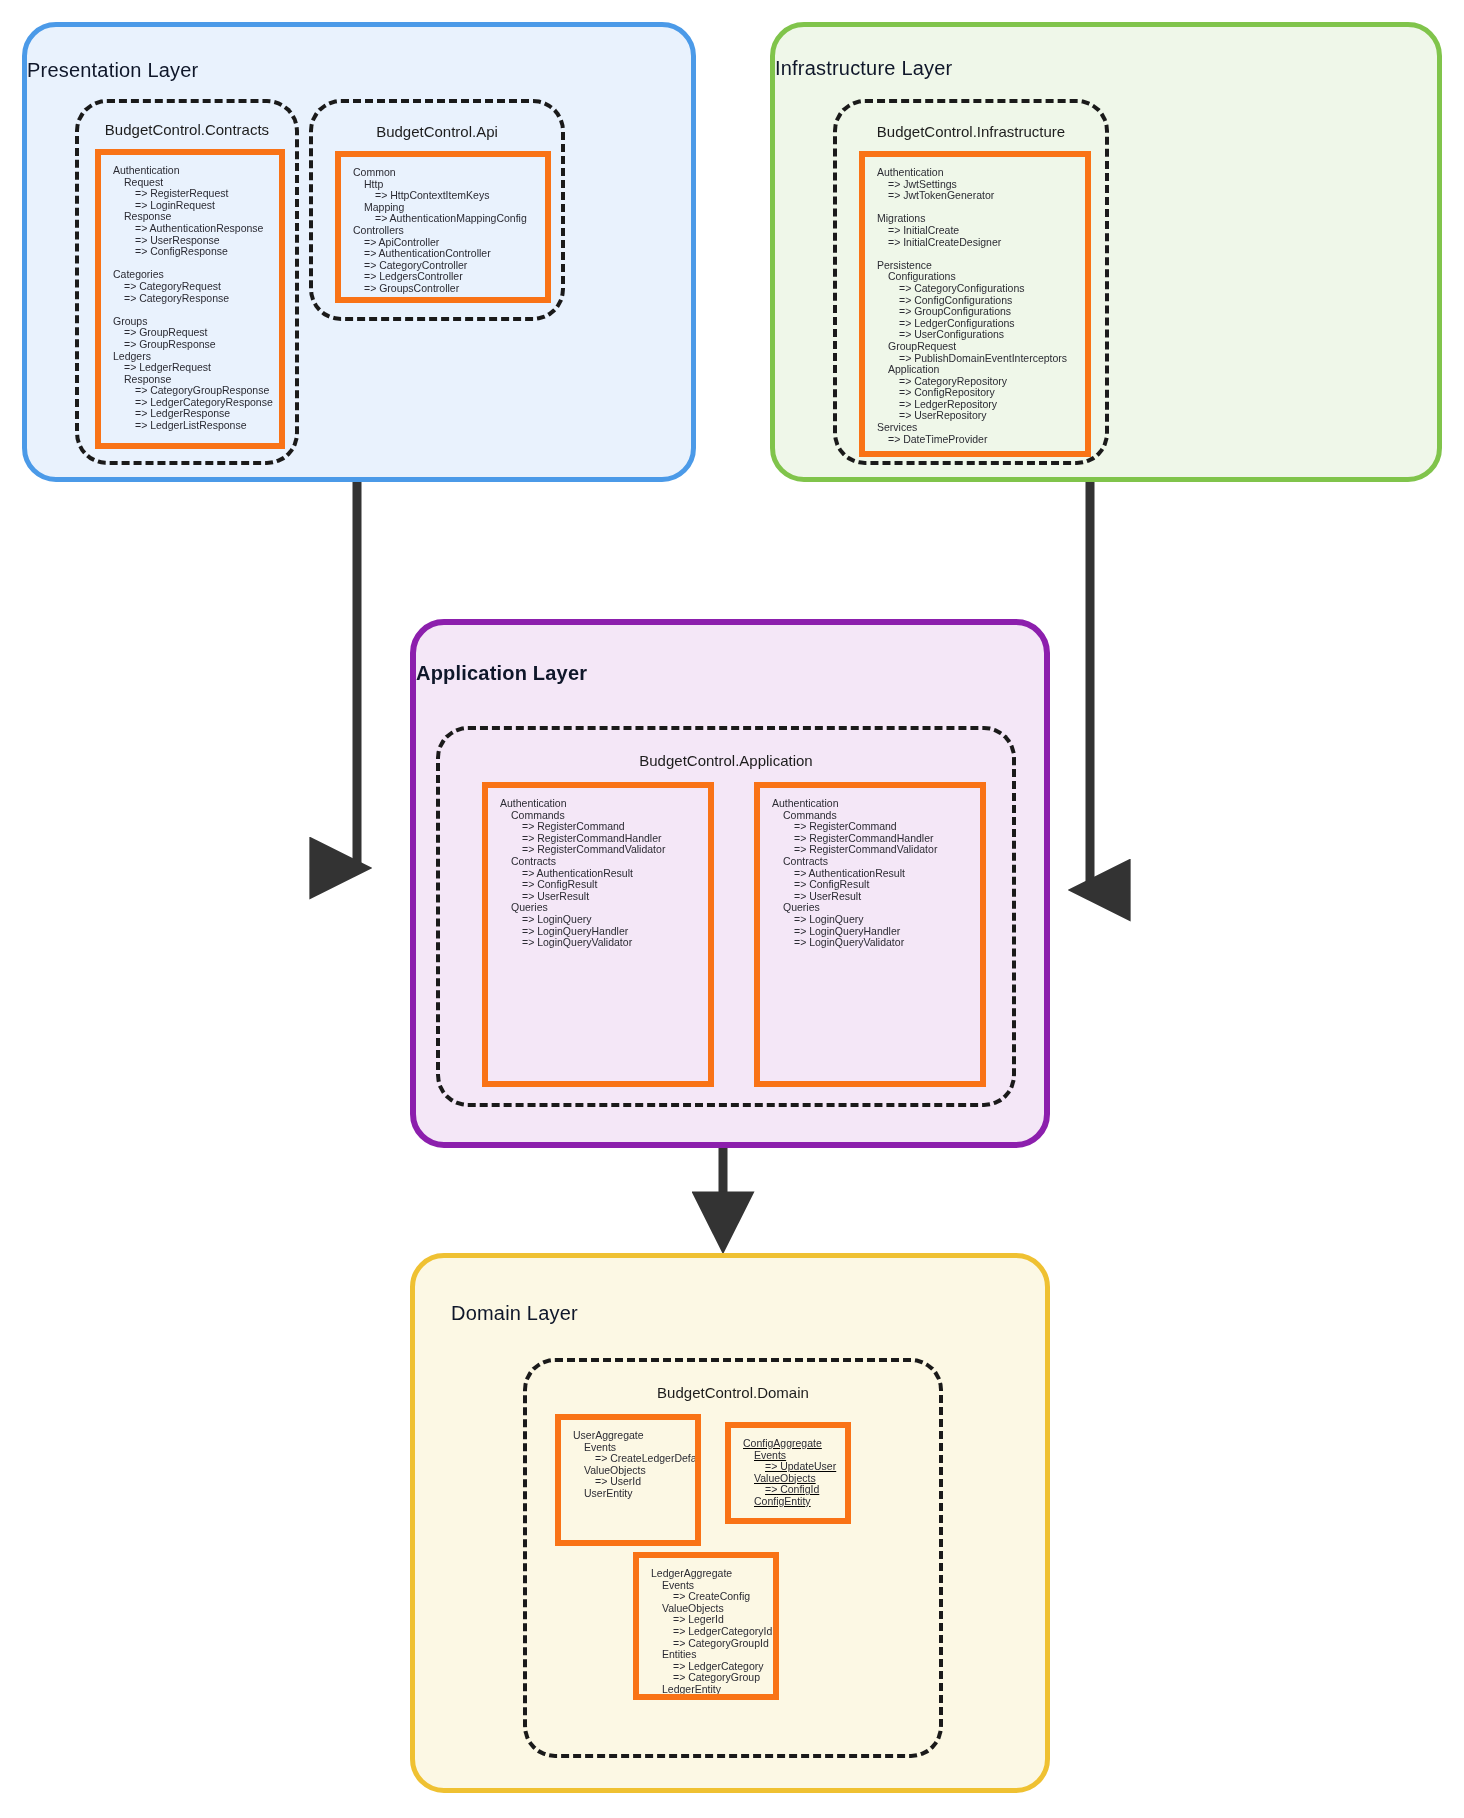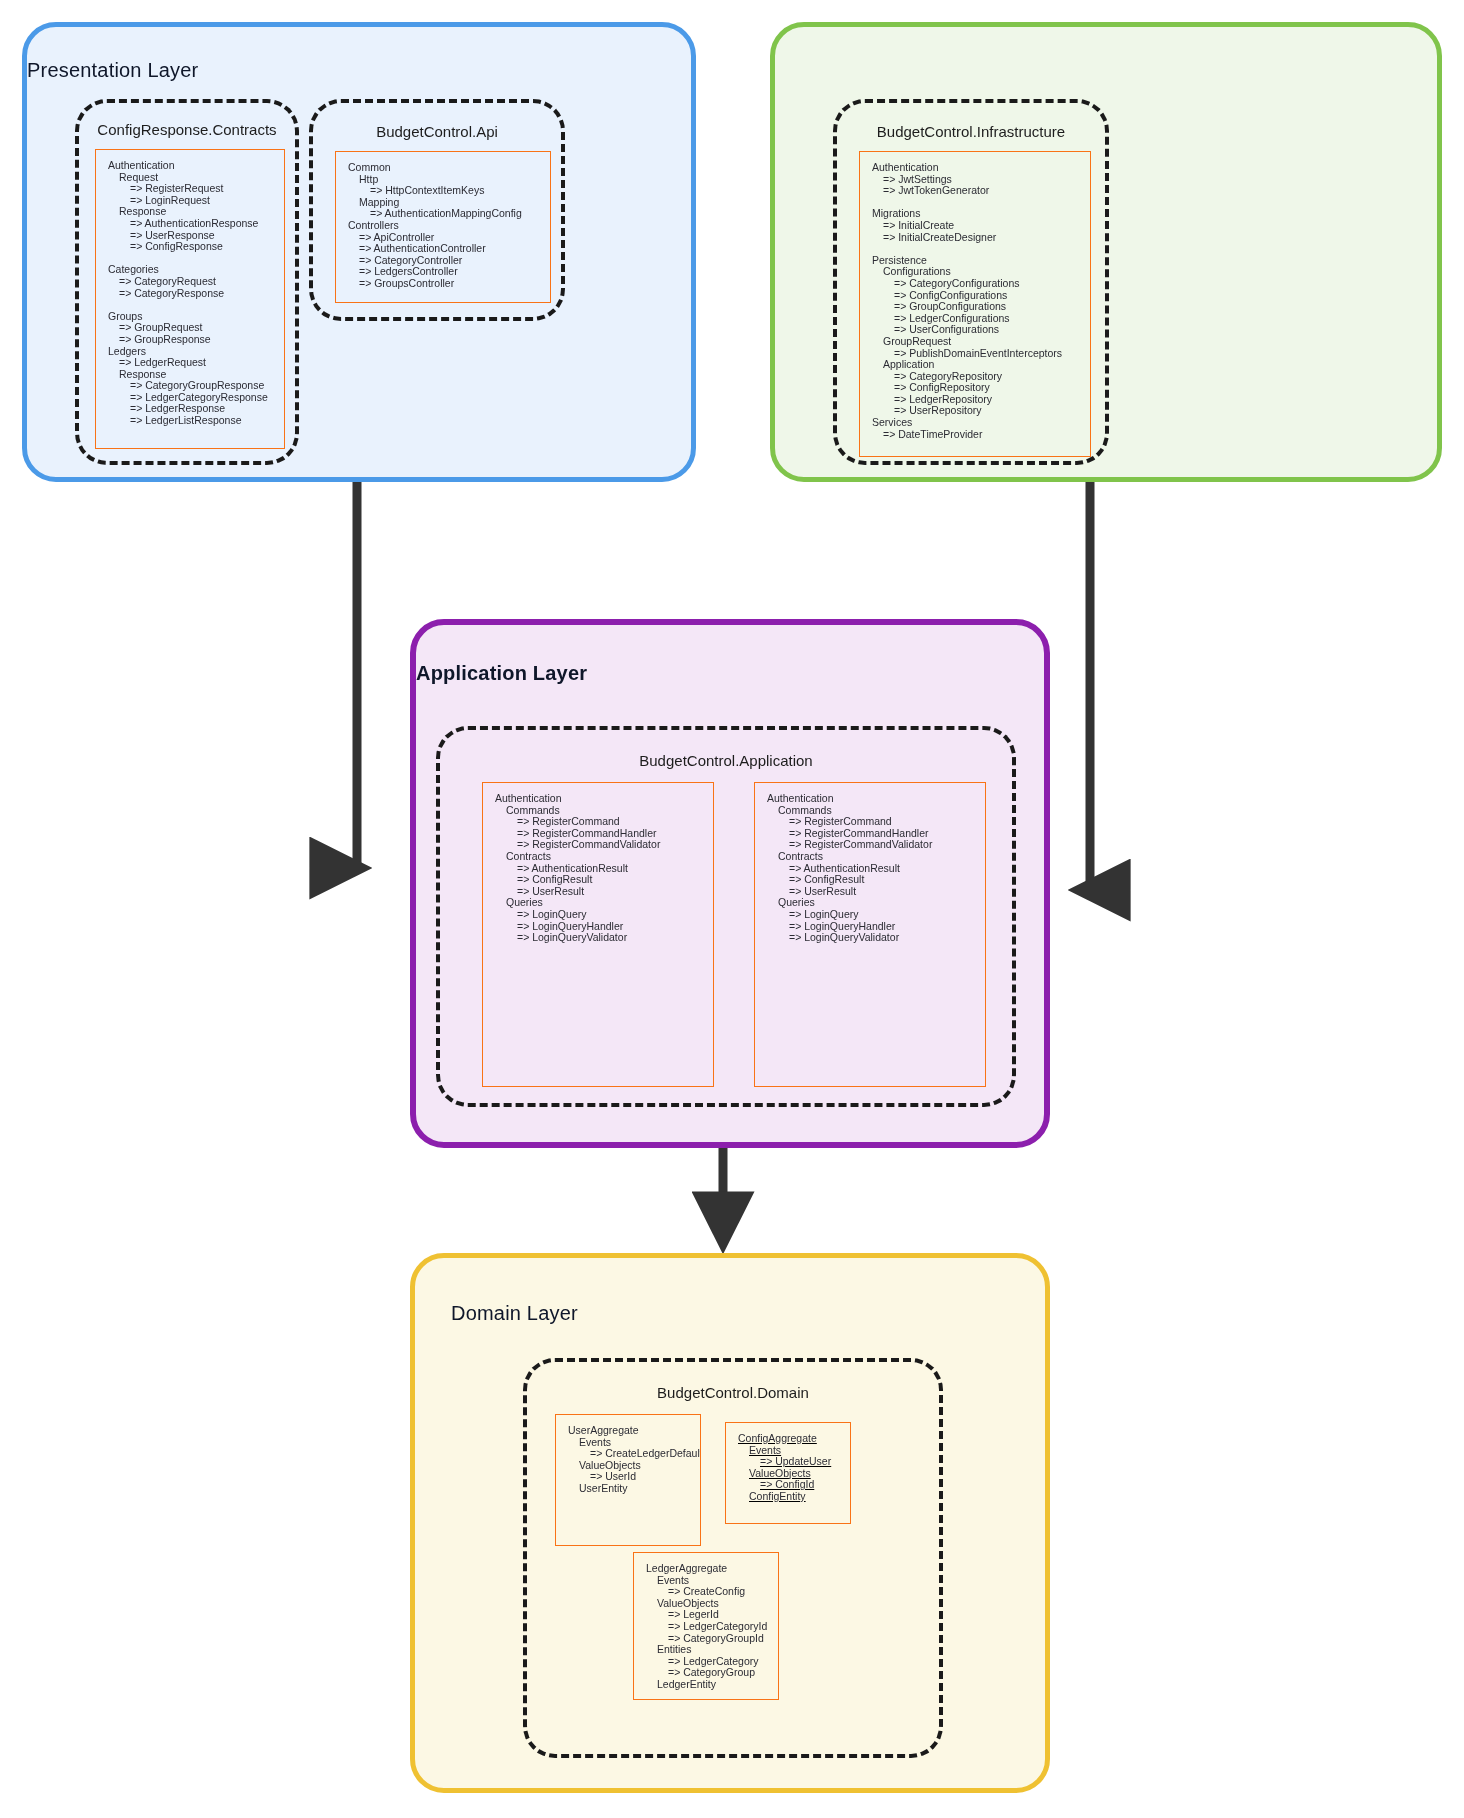--- a/index.html
+++ b/index.html
@@ -69,21 +69,21 @@
     left: 0;
     right: 0;
     text-align: center;
     font-size: 15px;
     color: #1d1d1d;
   }
 
   
   .codebox {
     position: absolute;
-    border: 1px solid #f97316;
+    border: 6px solid #f97316;
     box-sizing: border-box;
     background: transparent;
     padding: 10px 12px;
     overflow: hidden;
   }
   .codebox ul {
     list-style: none;
     margin: 0;
     padding: 0;
   }
@@ -124,21 +124,21 @@
 
     <path d="M 1090,482 L 1090,890 L 1082,890" fill="none" stroke="#333333" stroke-width="9" marker-end="url(#arrowhead)"></path>
 
     <path d="M 723,1148 L 723,1240" fill="none" stroke="#333333" stroke-width="9" marker-end="url(#arrowhead)"></path>
   </svg>
 
   <div class="layer" id="layer-presentation">
     <div class="layer-title" style="top: 32px;">Presentation Layer</div>
 
     <div class="module" style="left: 48px; top: 72px; width: 224px; height: 366px;">
-      <div class="module-title" style="top: 18px;">ConfigResponse.Contracts</div>
+      <div class="module-title" style="top: 18px;">BudgetControl.Contracts</div>
       <div class="codebox" style="left: 16px; top: 46px; width: 190px; height: 300px;">
         <ul>
             <li class="ind0">Authentication</li>
             <li class="ind1">Request</li>
             <li class="ind2">=&gt; RegisterRequest</li>
             <li class="ind2">=&gt; LoginRequest</li>
             <li class="ind1">Response</li>
             <li class="ind2">=&gt; AuthenticationResponse</li>
             <li class="ind2">=&gt; UserResponse</li>
             <li class="ind2">=&gt; ConfigResponse</li>
@@ -175,20 +175,21 @@
             <li class="ind1">=&gt; AuthenticationController</li>
             <li class="ind1">=&gt; CategoryController</li>
             <li class="ind1">=&gt; LedgersController</li>
             <li class="ind1">=&gt; GroupsController</li>
           </ul>
       </div>
     </div>
   </div>
 
   <div class="layer" id="layer-infrastructure">
+    <div class="layer-title" style="top: 30px;">Infrastructure Layer</div>
 
     <div class="module" style="left: 58px; top: 72px; width: 276px; height: 366px;">
       <div class="module-title" style="top: 20px;">BudgetControl.Infrastructure</div>
       <div class="codebox" style="left: 22px; top: 48px; width: 232px; height: 306px;">
         <ul>
             <li class="ind0">Authentication</li>
             <li class="ind1">=&gt; JwtSettings</li>
             <li class="ind1">=&gt; JwtTokenGenerator</li>
             <li class="blank"></li>
             <li class="ind0">Migrations</li>

